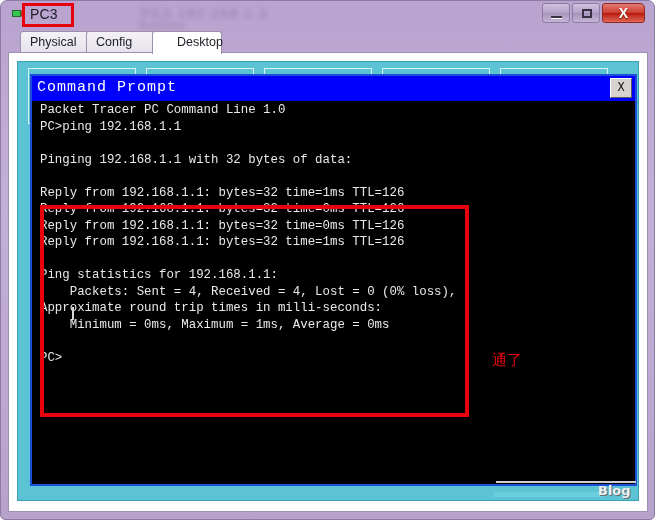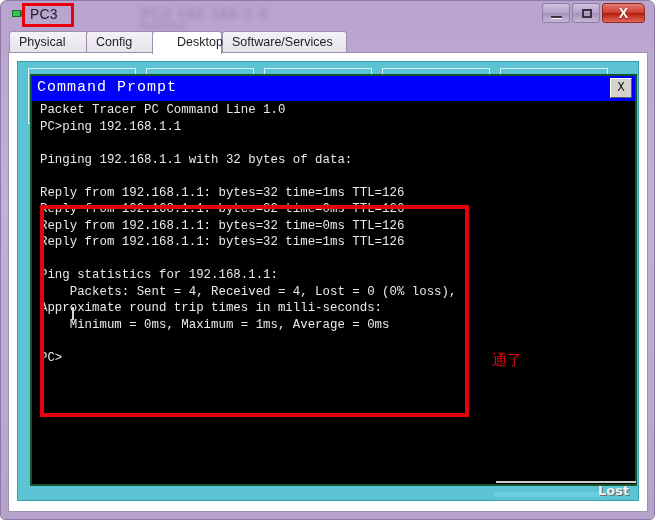--- a/index.html
+++ b/index.html
@@ -149,21 +149,21 @@
     width: 72px; height: 34px;
     background: linear-gradient(to bottom,#1c3d8f 0%, #2456bb 60%, #0c1e4a 100%);
     border: 1px solid #0b1733;
   }
 
   
   #cmd-window {
     position: absolute; left: 12px; top: 12px;
     width: 607px; height: 412px;
     background: #000000;
-    border: 2px solid #14532d;
+    border: 2px solid #1d4ed8;
   }
   #cmd-title-bar {
     position: absolute; left: 0; top: 0;
     width: 603px; height: 25px;
     background: #0000ff;
   }
   #cmd-title {
     position: absolute; left: 5px; top: 3px;
     font-family: "Liberation Mono", monospace;
     font-size: 15px;
@@ -294,24 +294,23 @@
     </div>
     <div class="winbtn" id="btn-maximize">
       <div class="glyph-max"></div>
     </div>
     <div class="winbtn" id="btn-close">
       <div class="glyph-close">X</div>
     </div>
   </div>
 
   <div id="tab-strip">
-    <div class="tab" style="left:1px;   width:86px;">Physical</div>
+    <div class="tab" style="left:12px;   width:86px;">Physical</div>
     <div class="tab" style="left:78px;  width:70px;">Config</div>
     <div class="tab active" style="left:144px; width:70px;">Desktop</div>
-    <div class="tab" style="left:214px; width:125px;">Software/Services</div>
   </div>
 
   <div id="desktop-pane">
 
     <div id="pt-desktop">
 
       <div class="desk-tile" style="left:10px;">
           <div class="mon"></div>
         </div>
       <div class="desk-tile" style="left:128px;">
@@ -357,17 +356,17 @@
           <div id="annotation-box"></div>
           <div id="annotation-text">通了</div>
         </div>
 
       </div>
     </div>
 
     <div id="watermark">
       <div id="wm-rule"></div>
       <div id="wm-bar"></div>
-      <div id="wm-blog">Lost</div>
+      <div id="wm-blog">Blog</div>
     </div>
 
   </div>
 </div>
 
 </body></html>

